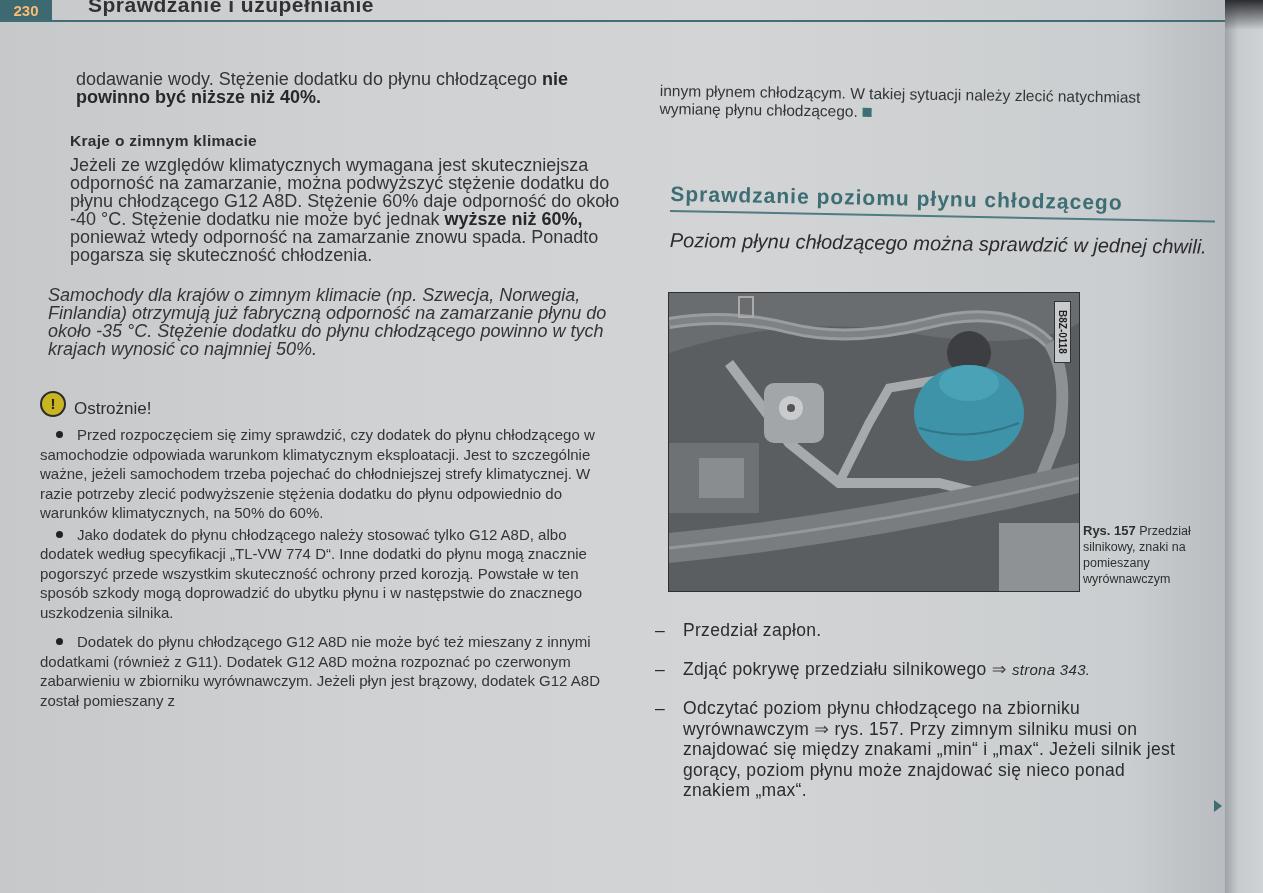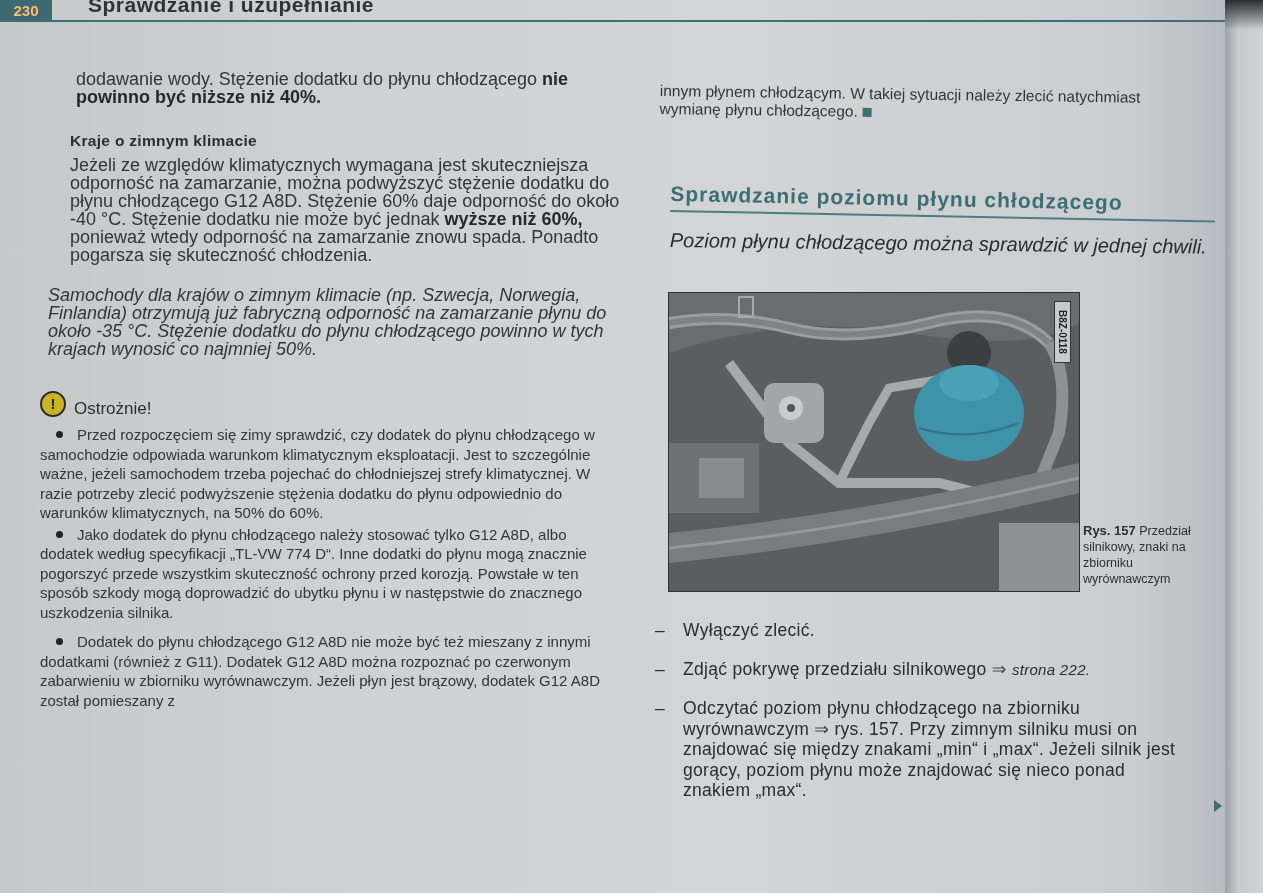--- a/index.html
+++ b/index.html
@@ -150,33 +150,33 @@
       <path d="M0 240 Q200 220 410 170 L410 200 Q200 250 0 270 Z" fill="#7a7d80"></path>
       <path d="M0 255 Q200 235 410 185" stroke="#959899" stroke-width="3" fill="none"></path>
       <rect x="330" y="230" width="80" height="68" fill="#8f9295"></rect>
       <rect x="70" y="4" width="14" height="20" fill="none" stroke="#aaa" stroke-width="2"></rect>
     </svg>
     <div class="fig-code">B8Z-0118</div>
   </div>
 
   <div class="caption">
     <span class="fig-no">Rys. 157</span>
-    <span>Przedział silnikowy, znaki na zbiorniku wyrównawczym</span>
+    <span>Przedział silnikowy, znaki na pomieszany wyrównawczym</span>
   </div>
 
   <div class="steps">
     <div class="step">
       <span class="dash">–</span>
-      <span>Wyłączyć zlecić.</span>
+      <span>Przedział zapłon.</span>
     </div>
     <div class="step">
       <span class="dash">–</span>
       <span>
         <span>Zdjąć pokrywę przedziału silnikowego </span><span class="arrow">⇒</span>
-        <span class="ref-italic">strona 222.</span>
+        <span class="ref-italic">strona 343.</span>
       </span>
     </div>
     <div class="step">
       <span class="dash">–</span>
       <span style="width:510px;">
         <span>Odczytać poziom płynu chłodzącego na zbiorniku wyrównawczym </span><span class="arrow">⇒</span>
         <span>rys. 157.</span><span> Przy zimnym silniku musi on znajdować się między znakami „min“ i „max“. Jeżeli silnik jest gorący, poziom płynu może znajdować się nieco ponad znakiem „max“.</span>
       </span>
     </div>
   </div>

